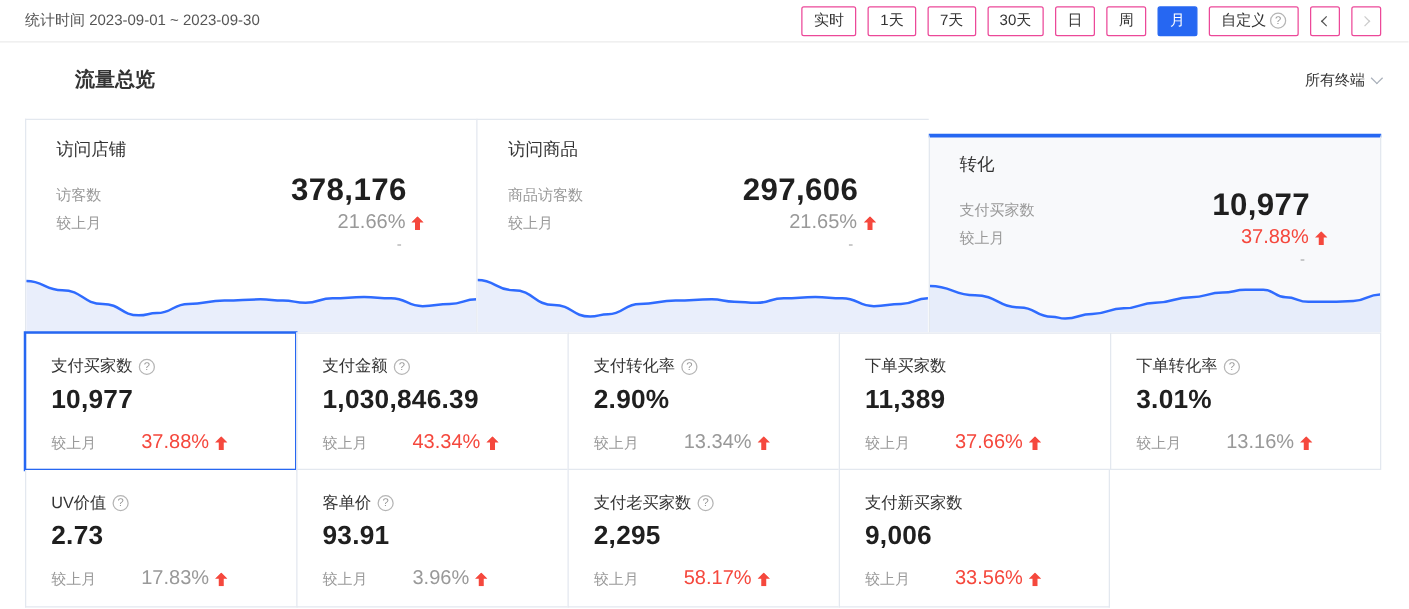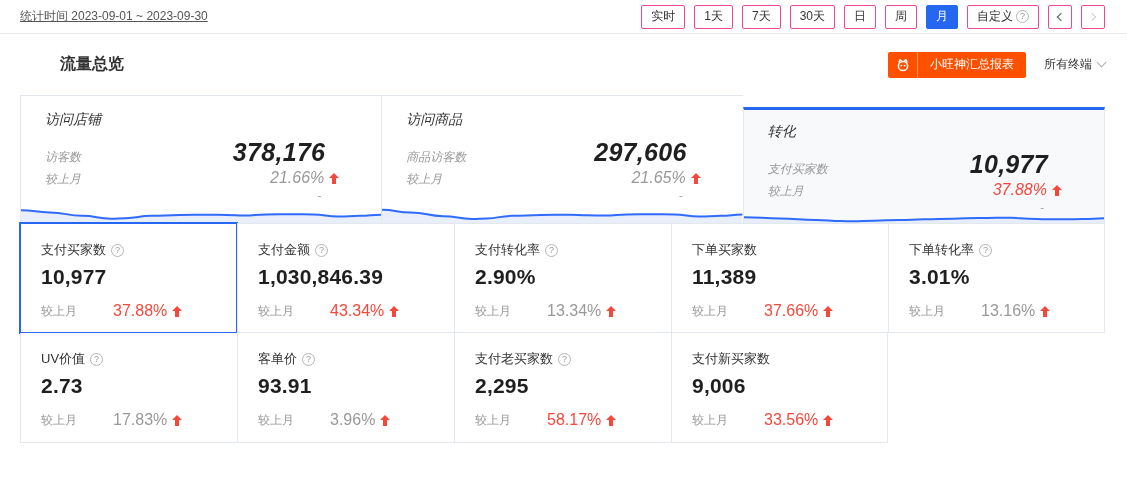--- a/index.html
+++ b/index.html
@@ -10,21 +10,21 @@
     --txt:#333;
     --muted:#999;
     --val:#1f1f1f;
   }
   *{box-sizing:border-box;margin:0;padding:0;}
   html,body{width:1127px;height:487px;overflow:hidden;background:#fff;
     font-family:"Liberation Sans","DejaVu Sans",sans-serif;color:var(--txt);}
   
   .topbar{height:34px;padding:0 22px 0 20px;display:flex;align-items:center;
     justify-content:space-between;border-bottom:1px solid #ebebeb;}
-  .stat-time{font-size:12px;color:#555;text-decoration:underline;}
+  .stat-time{font-size:12px;color:#555;}
   .range-group{display:flex;align-items:center;gap:9px;}
   .rbtn{height:24px;min-width:24px;padding:0 9px;border:1px solid #ec4899;border-radius:2px;
     background:#fff;font-size:12px;color:#333;display:flex;align-items:center;justify-content:center;
     gap:3px;cursor:pointer;white-space:nowrap;}
   .rbtn.active{background:var(--accent);border-color:var(--accent);color:#fff;}
   .rbtn.pager{width:24px;padding:0;}
   .chev{width:6px;height:6px;border-left:1.5px solid #555;border-bottom:1.5px solid #555;display:inline-block;}
   .chev.left{transform:rotate(45deg);margin-left:2px;}
   .chev.right{transform:rotate(-135deg);margin-right:2px;}
   .rbtn.disabled .chev{border-color:#ccc;}
@@ -37,21 +37,21 @@
   .sec-right{display:flex;align-items:center;gap:18px;}
   .report-btn{display:flex;height:26px;border-radius:2px;overflow:hidden;cursor:pointer;}
   .report-btn .ricon{width:30px;background:var(--orange);display:flex;align-items:center;justify-content:center;
     border-right:1px solid rgba(255,255,255,.45);}
   .report-btn .rlabel{background:var(--orange);color:#fff;font-size:12px;display:flex;align-items:center;padding:0 12px;}
   .terminal{display:flex;align-items:center;gap:6px;font-size:12px;color:#333;cursor:pointer;}
   .chev-down{width:7px;height:7px;border-right:1.5px solid #a9b0ba;border-bottom:1.5px solid #a9b0ba;
     transform:rotate(45deg);margin-top:-4px;}
   
   .panel{margin:0 22px 0 20px;}
-  .chart-row{display:flex;height:128px;font-style:italic;}
+  .chart-row{display:flex;height:171px;}
   .chart-card{flex:1;border-left:1px solid var(--line);border-top:1px solid var(--line);
     display:flex;flex-direction:column;background:#fff;padding-top:2px;}
   .chart-card.last{border-right:1px solid var(--line);margin-top:12px;}
   .chart-card.selected{border-top:3px solid var(--accent);background:#f8f9fb;padding-top:0;}
   .cc-title{margin:13px 24px 9px;font-size:14px;color:#333;}
   .cc-row{display:flex;justify-content:space-between;align-items:baseline;margin-left:24px;}
   .cc-row.main{margin-right:56px;}
   .cc-row.main .cc-value{font-size:25px;font-weight:bold;color:var(--val);letter-spacing:.3px;}
   .cc-row.cmp{margin-right:42px;margin-top:2px;}
   .cc-row.dash{margin-right:60px;margin-top:1px;justify-content:flex-end;}
@@ -112,32 +112,20 @@
       </button>
     <button class="rbtn pager disabled">
         <span class="chev right"></span>
       </button>
   </div>
 </div>
 
 <div class="sec-header">
   <div class="sec-title">流量总览</div>
   <div class="sec-right">
-    <div class="report-btn">
-      <span class="ricon">
-        <svg width="16" height="16" viewBox="0 0 16 16">
-          <circle cx="8" cy="9" r="4.6" fill="none" stroke="#fff" stroke-width="1.5"></circle>
-          <path d="M3.9,5.6 L4.9,2.6 L7,4.6" fill="none" stroke="#fff" stroke-width="1.4" stroke-linejoin="round"></path>
-          <path d="M12.1,5.6 L11.1,2.6 L9,4.6" fill="none" stroke="#fff" stroke-width="1.4" stroke-linejoin="round"></path>
-          <circle cx="6.4" cy="8.6" r="0.9" fill="#fff"></circle>
-          <circle cx="9.6" cy="8.6" r="0.9" fill="#fff"></circle>
-        </svg>
-      </span>
-      <span class="rlabel">小旺神汇总报表</span>
-    </div>
     <div class="terminal">
       <span>所有终端</span>
       <span class="chev-down"></span>
     </div>
   </div>
 </div>
 
 <div class="panel">
 
   <div class="chart-row">

